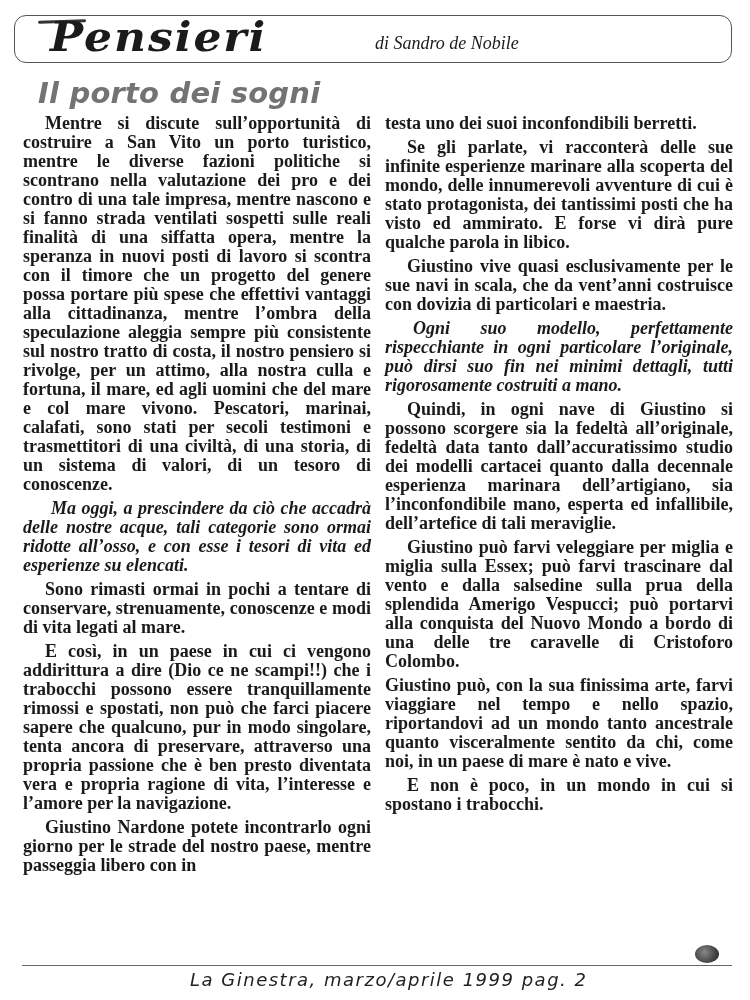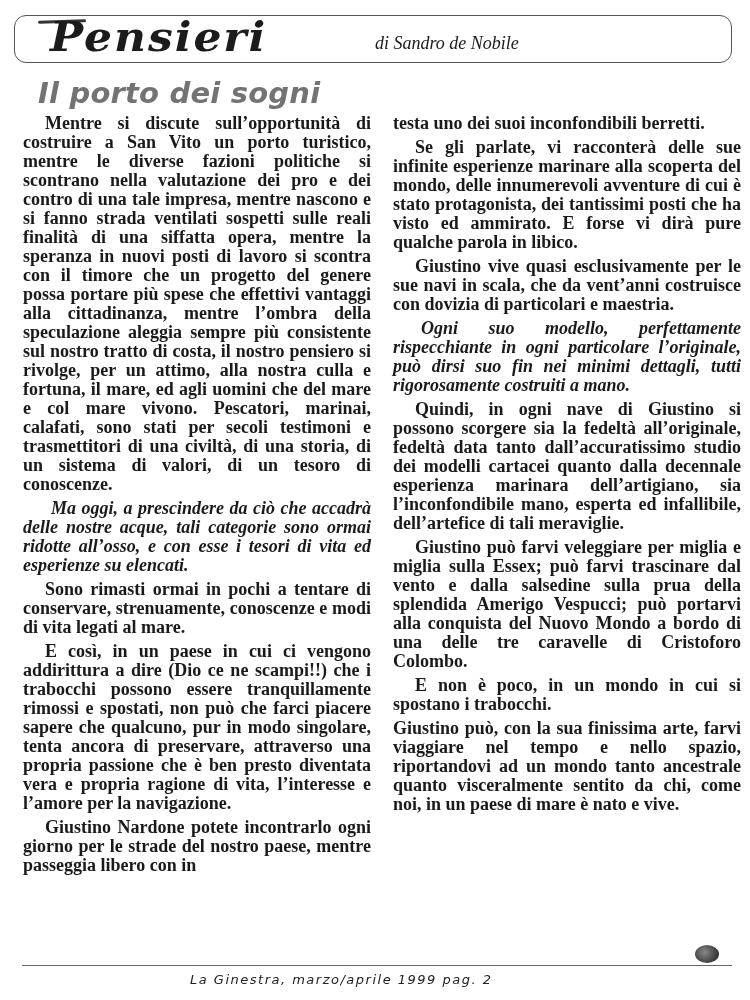--- a/index.html
+++ b/index.html
@@ -74,21 +74,21 @@
     .column {
       position: absolute;
       top: 114px;
       width: 348px;
       font-size: 18px;
       line-height: 19px;
       text-align: justify;
       font-weight: 600;
     }
     .col-left { left: 23px; }
-    .col-right { left: 385px; margin-left: 8px; }
+    .col-right { left: 385px; }
     .para {
       margin: 0 0 5px 0;
       text-indent: 22px;
       hyphens: manual;
     }
     .para.noindent { text-indent: 0; }
     .para.deep { text-indent: 28px; font-style: italic; }
     .footer-rule {
       position: absolute;
       left: 22px;
@@ -96,21 +96,21 @@
       width: 710px;
       height: 0;
       border-top: 1.5px solid #666;
     }
     .footer-text {
       position: absolute;
       left: 190px;
       top: 970px;
       font-family: "DejaVu Sans", "Liberation Sans", sans-serif;
       font-style: italic;
-      font-size: 13px;
+      font-size: 18px;
       letter-spacing: 1.5px;
       line-height: 20px;
       color: #222;
     }
     .footer-dot {
       position: absolute;
       left: 695px;
       top: 945px;
       width: 24px;
       height: 18px;
@@ -136,19 +136,19 @@
   <p class="para">Giustino Nardone potete incontrarlo ogni giorno per le strade del nostro paese, mentre passeggia libero con in</p>
 </div>
 
 <div class="column col-right">
   <p class="para noindent">testa uno dei suoi inconfondibili berretti.</p>
   <p class="para">Se gli parlate, vi racconterà delle sue infinite esperienze marinare alla scoperta del mondo, delle innumerevoli avventure di cui è stato protagonista, dei tantissimi posti che ha visto ed ammirato. E forse vi dirà pure qualche parola in libico.</p>
   <p class="para">Giustino vive quasi esclusivamente per le sue navi in scala, che da vent’anni costruisce con dovizia di particolari e maestria.</p>
   <p class="para deep">Ogni suo modello, perfettamente rispecchiante in ogni particolare l’originale, può dirsi suo fin nei minimi dettagli, tutti rigorosamente costruiti a mano.</p>
   <p class="para">Quindi, in ogni nave di Giustino si possono scorgere sia la fedeltà all’originale, fedeltà data tanto dall’accuratissimo studio dei modelli cartacei quanto dalla decennale esperienza marinara dell’artigiano, sia l’inconfondibile mano, esperta ed infallibile, dell’artefice di tali meraviglie.</p>
   <p class="para">Giustino può farvi veleggiare per miglia e miglia sulla Essex; può farvi trascinare dal vento e dalla salsedine sulla prua della splendida Amerigo Vespucci; può portarvi alla conquista del Nuovo Mondo a bordo di una delle tre caravelle di Cristoforo Colombo.</p>
+  <p class="para noindent">Giustino può, con la sua finissima arte, farvi viaggiare nel tempo e nello spazio, riportandovi ad un mondo tanto ancestrale quanto visceralmente sentito da chi, come noi, in un paese di mare è nato e vive.</p>
   <p class="para">E non è poco, in un mondo in cui si spostano i trabocchi.</p>
-  <p class="para noindent">Giustino può, con la sua finissima arte, farvi viaggiare nel tempo e nello spazio, riportandovi ad un mondo tanto ancestrale quanto visceralmente sentito da chi, come noi, in un paese di mare è nato e vive.</p>
 </div>
 
 <div class="footer-dot"></div>
 <div class="footer-rule"></div>
 <div class="footer-text">La Ginestra, marzo/aprile 1999 pag. 2</div>
 
 </body></html>

